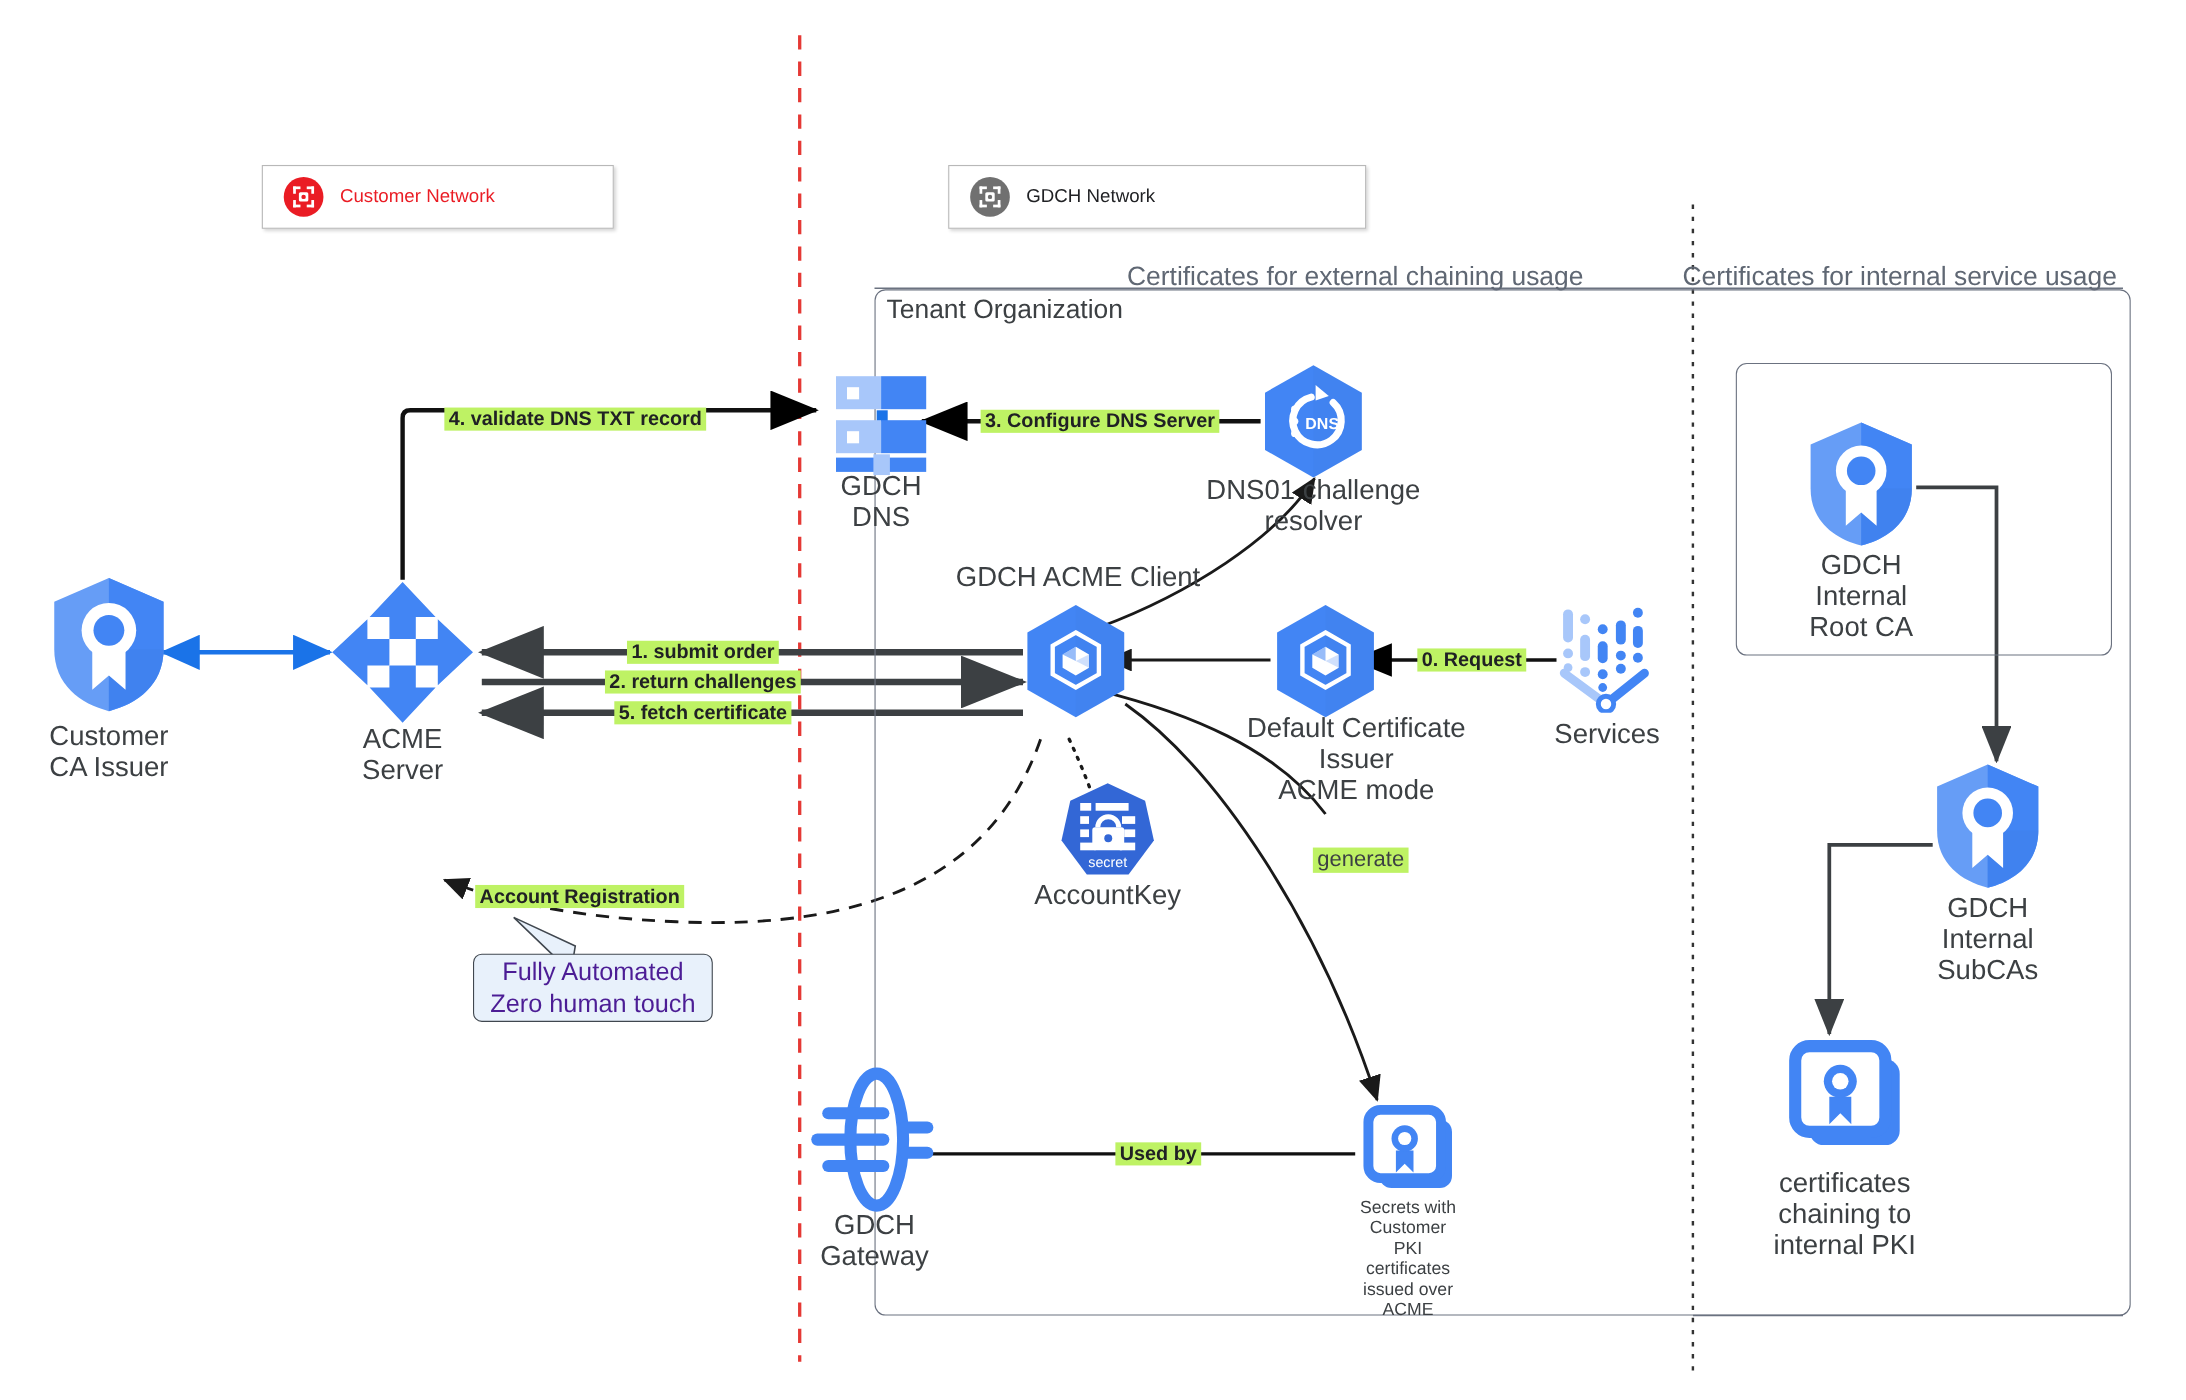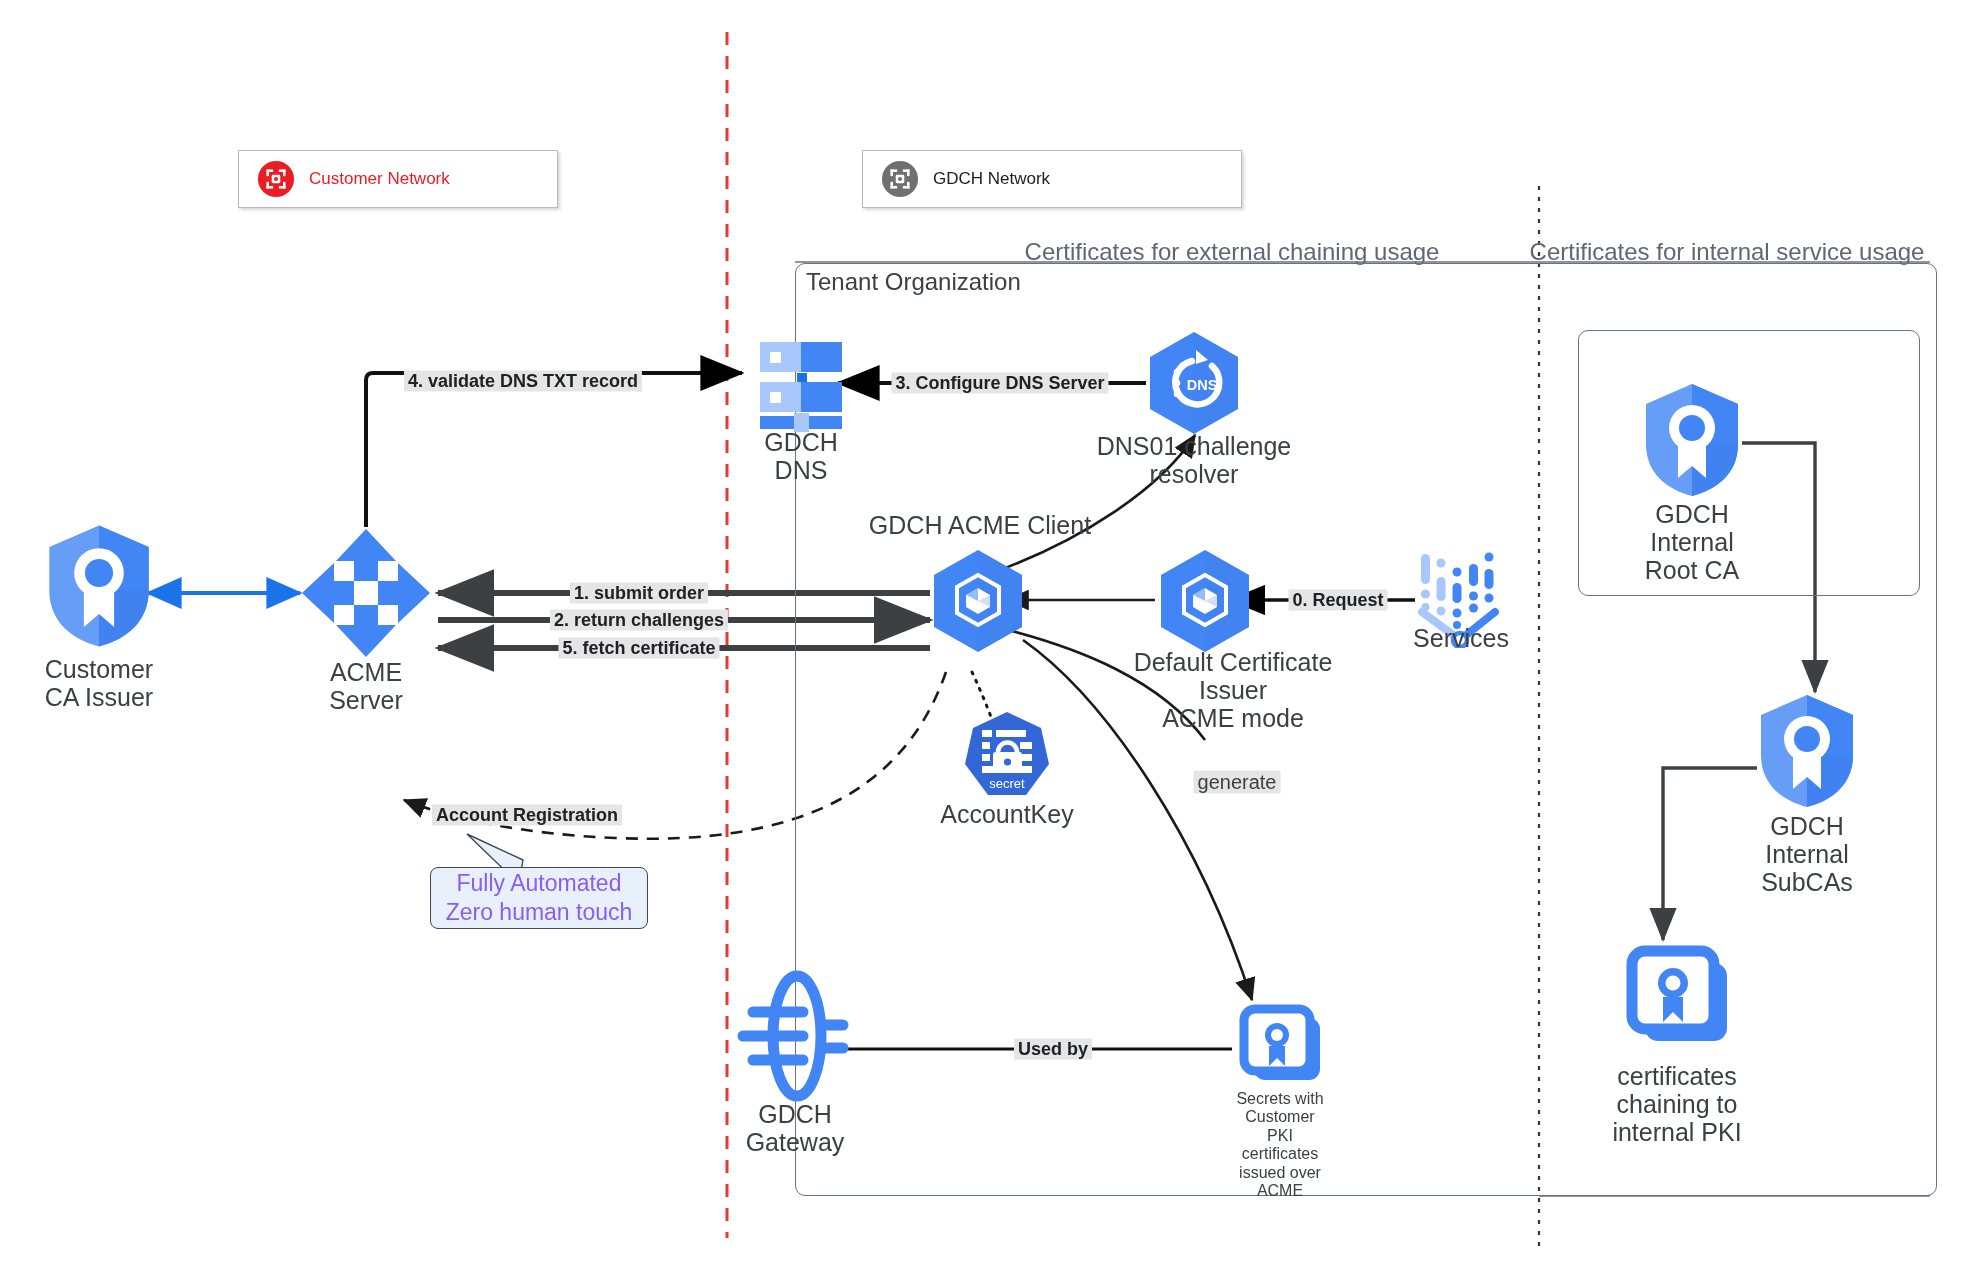--- a/index.html
+++ b/index.html
@@ -13,42 +13,42 @@
   #stage { position: absolute; left: 0; top: 0; width: 1987px; height: 1273px; }
   svg.layer { position: absolute; left: 0; top: 0; width: 1987px; height: 1273px; overflow: visible; }
   .node { position: absolute; }
   .caption {
     position: absolute; text-align: center; color: #3c4043;
     font-size: 25px; line-height: 1.12; white-space: pre-line;
   }
   .caption.small { font-size: 16px; line-height: 1.15; }
   .edge-label {
     position: absolute; font-size: 18px; font-weight: bold; color: #202124;
-    background: #e5e5e5; padding: 0 4px; white-space: nowrap;
+    background: #bef264; padding: 0 4px; white-space: nowrap;
     transform: translate(-50%, -50%); text-align: center;
   }
   .edge-label.plain { font-weight: normal; font-size: 20px; color: #3c4043; }
   .zone-label {
     position: absolute; font-size: 24px; color: #5f6773;
     transform: translateX(-50%); white-space: nowrap;
   }
   .legend-box {
     position: absolute; background: #ffffff; border: 1px solid #b8b8b8;
     box-shadow: 2px 2px 3px rgba(0,0,0,0.16);
     display: flex; align-items: center; gap: 14px; padding: 0 18px;
     box-sizing: border-box;
   }
   .legend-text { font-size: 17px; white-space: nowrap; }
   .legend-ico { width: 38px; height: 38px; flex: 0 0 auto; }
   .callout {
     position: absolute; background: #e8f1fb; border: 1px solid #40474f;
     border-radius: 8px; box-sizing: border-box;
     display: flex; flex-direction: column; align-items: center;
     justify-content: center; text-align: center;
-    font-size: 23px; color: #8b5cf6; line-height: 1.25;
+    font-size: 23px; color: #4c1d95; line-height: 1.25;
   }
   .tenant-box {
     position: absolute; border: 1px solid #6b7280; border-radius: 10px;
     box-sizing: border-box; background: transparent;
   }
   .tenant-name {
     position: absolute; font-size: 24px; color: #3c4043; white-space: nowrap;
   }
   .plain-box {
     position: absolute; border: 1px solid #6b7280; border-radius: 10px;
@@ -277,21 +277,21 @@
           <circle cx="58.5" cy="58" r="4.5"></circle>
         <circle cx="74" cy="7" r="4.5"></circle>
           <rect x="69.5" y="19" width="9" height="20" rx="4.5"></rect>
         <circle cx="74" cy="48" r="4.5"></circle>
       </g>
       <path d="M7 62 L45 90" stroke="#A8C7FA" stroke-width="8" stroke-linecap="round" fill="none"></path>
       <path d="M80 62 L45 90" stroke="#4285F4" stroke-width="8" stroke-linecap="round" fill="none"></path>
       <circle cx="45" cy="90" r="7" fill="#ffffff" stroke="#4285F4" stroke-width="4.5"></circle>
     </svg>
   </div>
-  <div class="caption" style="left:1383px; top:624px; width:156px;">Services</div>
+  <div class="caption" style="left:1383px; top:653px; width:156px;">Services</div>
 
   <div class="node" style="left:962px; top:710px; width:90px; height:90px;">
     <svg viewBox="0 0 90 90" width="90" height="90">
       <path d="M45 2 L79 18 L87 54 L64 85 L26 85 L3 54 L11 18 Z" fill="#3367D6"></path>
       <g fill="#ffffff">
         <rect x="20" y="20" width="10" height="7"></rect>
         <rect x="34" y="20" width="30" height="7"></rect>
         <rect x="20" y="32" width="8" height="7"></rect>
         <rect x="58" y="32" width="12" height="7"></rect>
         <rect x="20" y="44" width="8" height="7"></rect>

